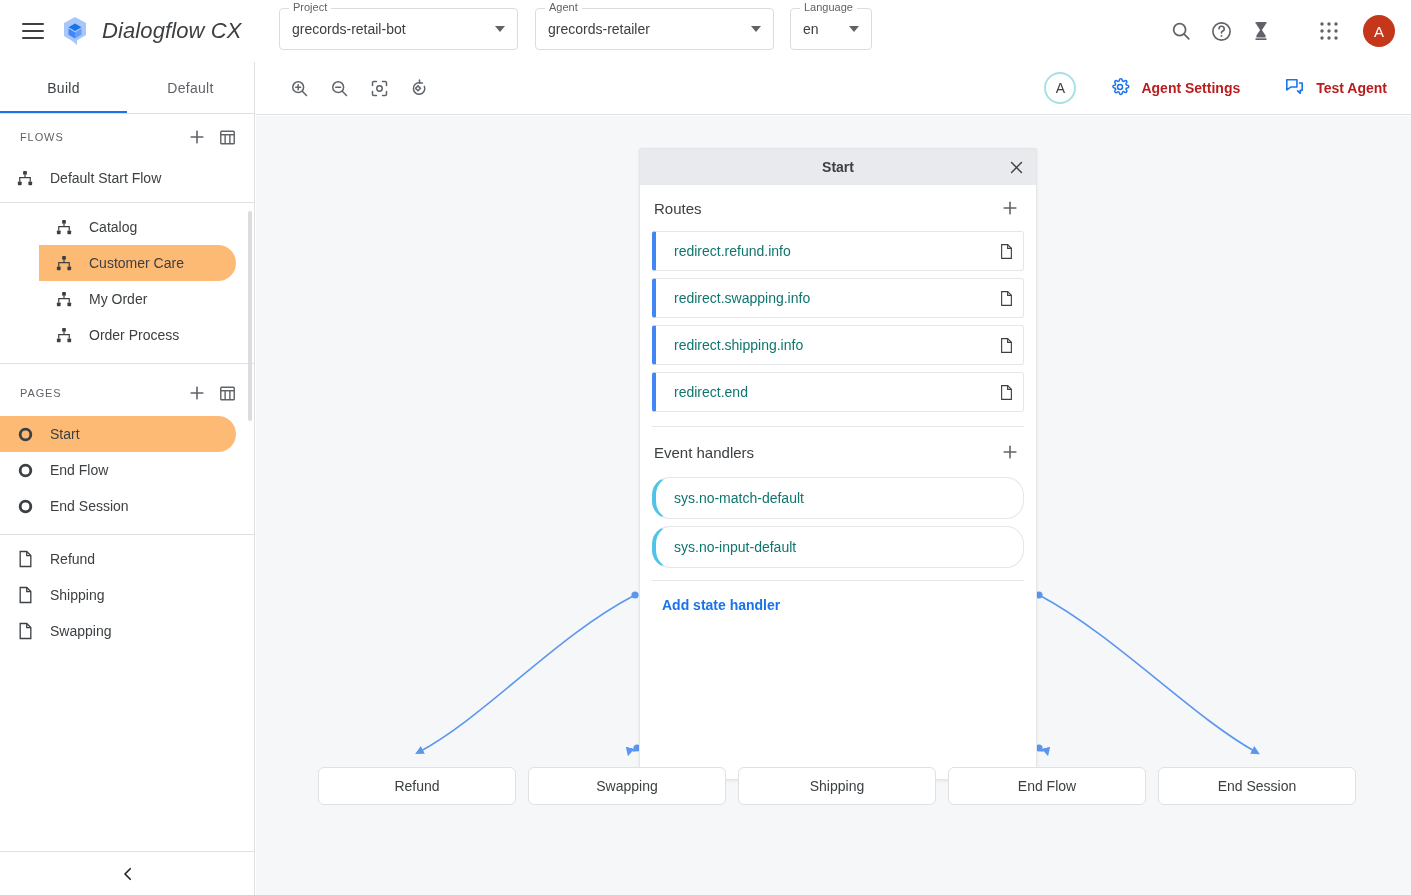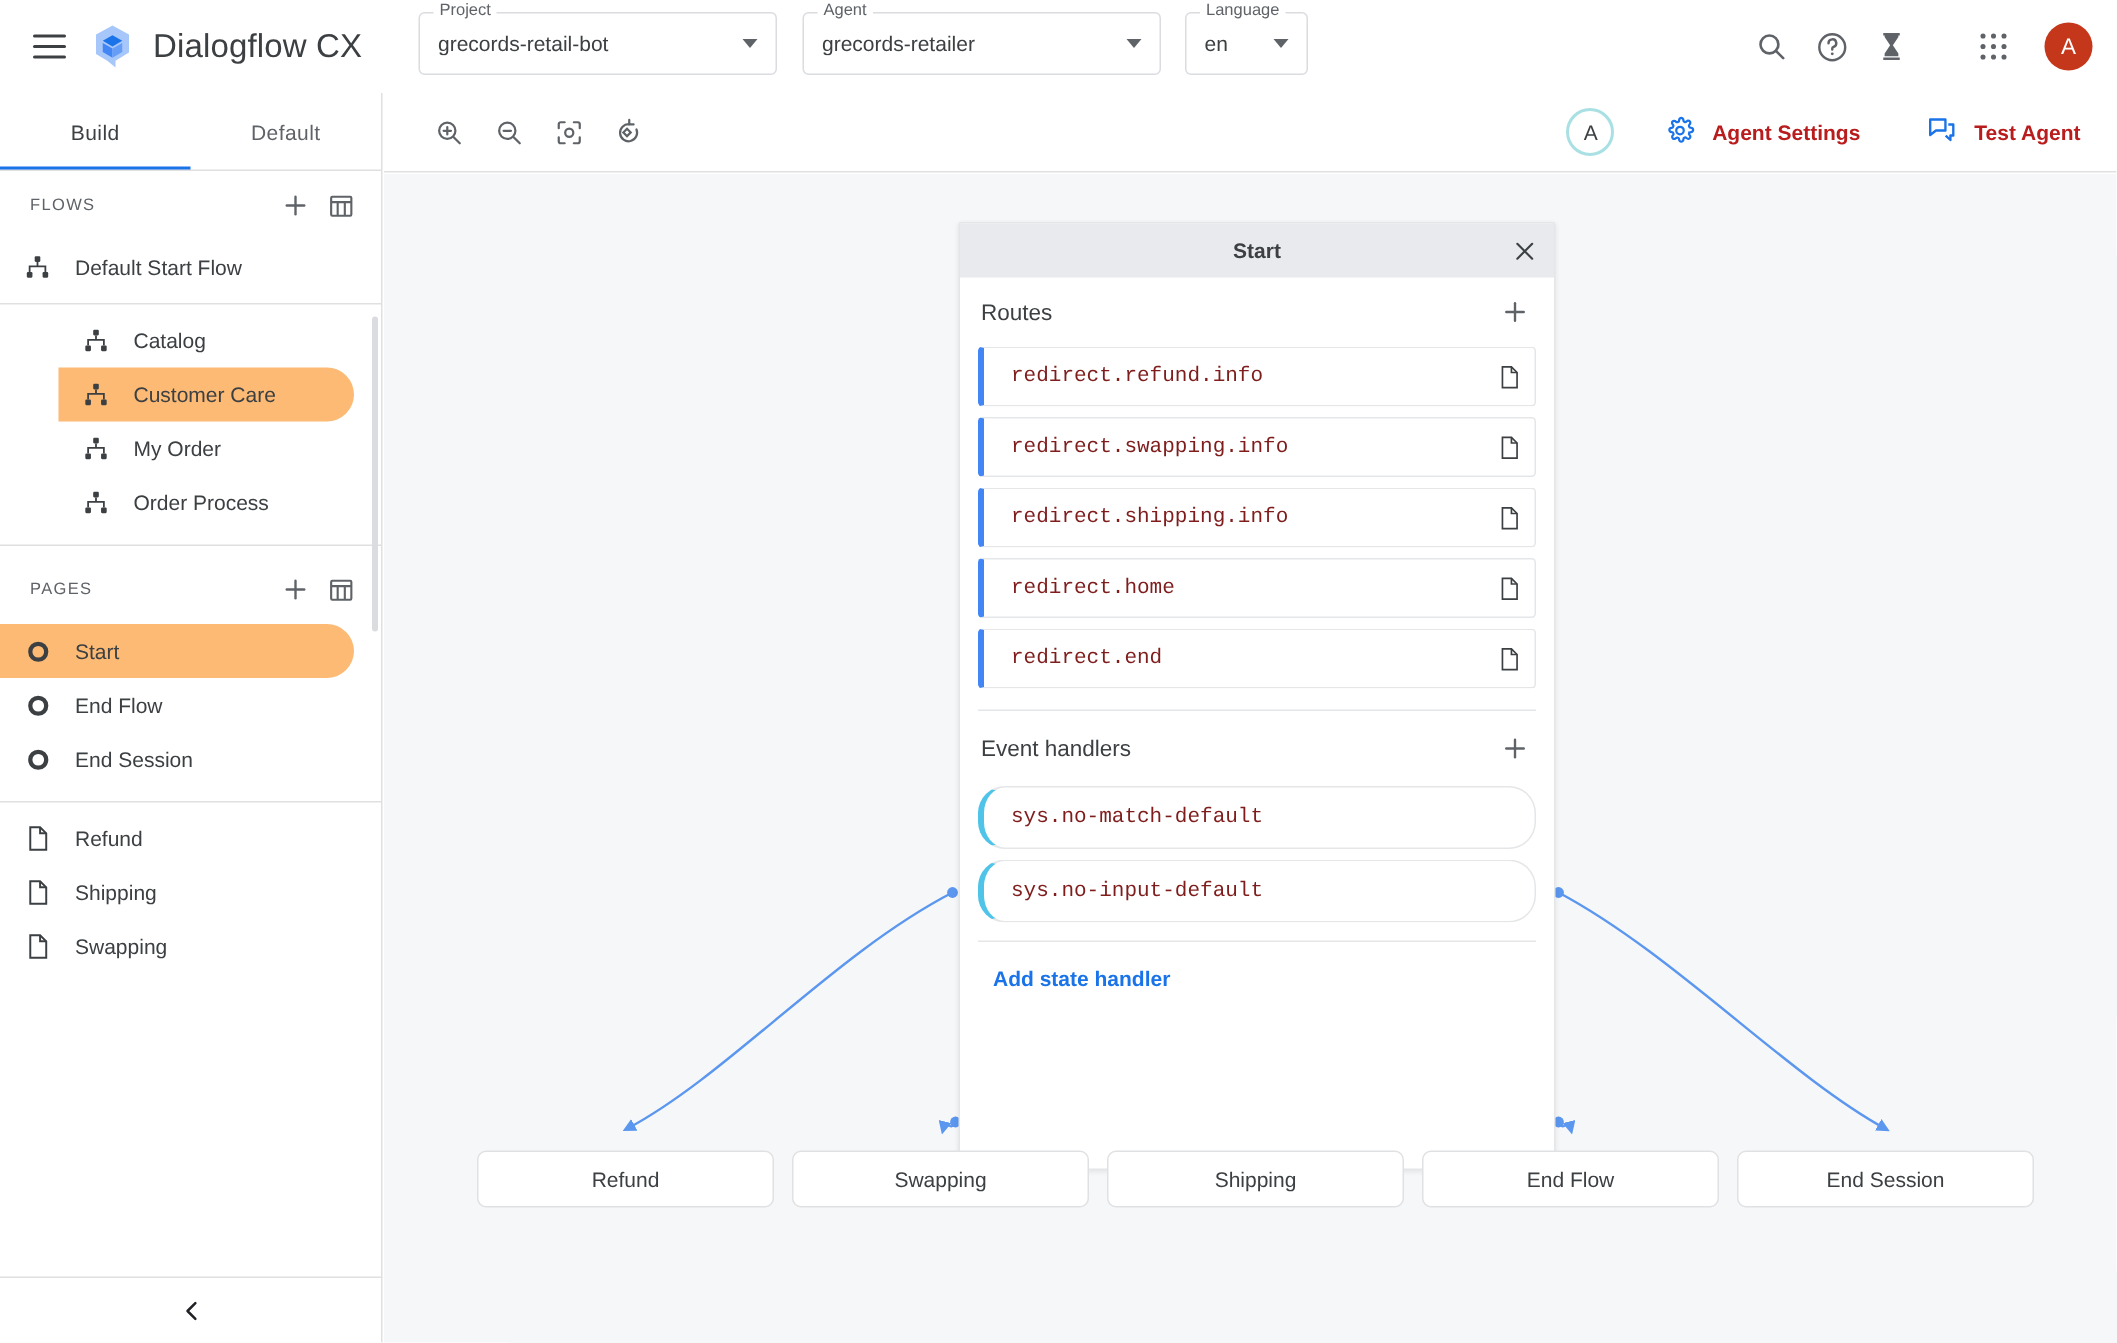--- a/index.html
+++ b/index.html
@@ -23,20 +23,21 @@
     display: flex; flex-direction: column; justify-content: space-between;
     cursor: pointer;
   }
   .hamburger span { display: block; height: 2px; background: #3c4043; border-radius: 1px; }
 
   .brand { display: flex; align-items: center; gap: 10px; }
   .logo-wrap { width: 34px; height: 34px; position: relative; }
   .brand-title {
     font-size: 22px; color: #3c4043; letter-spacing: .1px; font-weight: 400;
     white-space: nowrap;
+    font-style: italic;
   }
 
   
   .field {
     position: relative; height: 42px; border: 1px solid #dadce0; border-radius: 4px;
     display: flex; align-items: center; background: #fff; cursor: pointer;
   }
   .field .fl {
     position: absolute; top: -8px; left: 9px; background: #fff; padding: 0 4px;
     font-size: 11px; color: #5f6368; line-height: 12px; white-space: nowrap;
@@ -183,21 +184,21 @@
     cursor: pointer; color: #5f6368;
   }
   .group-sep { height: 1px; background: #e4e6e8; margin: 4px 0 0 0; }
 
   .route-card {
     display: flex; align-items: center; height: 40px; margin-bottom: 7px;
     background: #fff; border: 1px solid #e4e6e8; border-radius: 3px;
     border-left: 4px solid #4285f4; cursor: pointer;
   }
   .route-card.evt { border-left-color: #4fc3e8; height: 42px; border-radius: 18px; }
-  .route-label { flex: 1; font-size: 14px; color: #7f1d1d; padding-left: 18px; font-family: Liberation Mono, monospace; }
+  .route-label { flex: 1; font-size: 14px; color: #0f766e; padding-left: 18px; }
   .route-ico { width: 34px; display: flex; align-items: center; justify-content: center; color: #3c4043; }
 
   .add-handler {
     color: #1a73e8; font-size: 14px; font-weight: 600; cursor: pointer;
     padding: 16px 0 0 10px;
   }
 
   
   .node {
     position: absolute; height: 38px; width: 198px;
@@ -586,29 +587,20 @@
           <div class="route-card">
             <span class="route-label">redirect.shipping.info</span>
             <span class="route-ico">
               <svg width="15" height="17" viewBox="0 0 20 22" fill="none" stroke="#3c4043" stroke-width="1.5">
                   <path d="M3.5 1.8h8l5 5v13.4h-13z"></path>
                   <path d="M11.5 1.8v5h5"></path>
                 </svg>
             </span>
           </div>
           <div class="route-card">
-            <span class="route-label">redirect.home</span>
-            <span class="route-ico">
-              <svg width="15" height="17" viewBox="0 0 20 22" fill="none" stroke="#3c4043" stroke-width="1.5">
-                  <path d="M3.5 1.8h8l5 5v13.4h-13z"></path>
-                  <path d="M11.5 1.8v5h5"></path>
-                </svg>
-            </span>
-          </div>
-          <div class="route-card">
             <span class="route-label">redirect.end</span>
             <span class="route-ico">
               <svg width="15" height="17" viewBox="0 0 20 22" fill="none" stroke="#3c4043" stroke-width="1.5">
                   <path d="M3.5 1.8h8l5 5v13.4h-13z"></path>
                   <path d="M11.5 1.8v5h5"></path>
                 </svg>
             </span>
           </div>
           <div class="group-sep" style="margin-top:14px"></div>
         </div>

